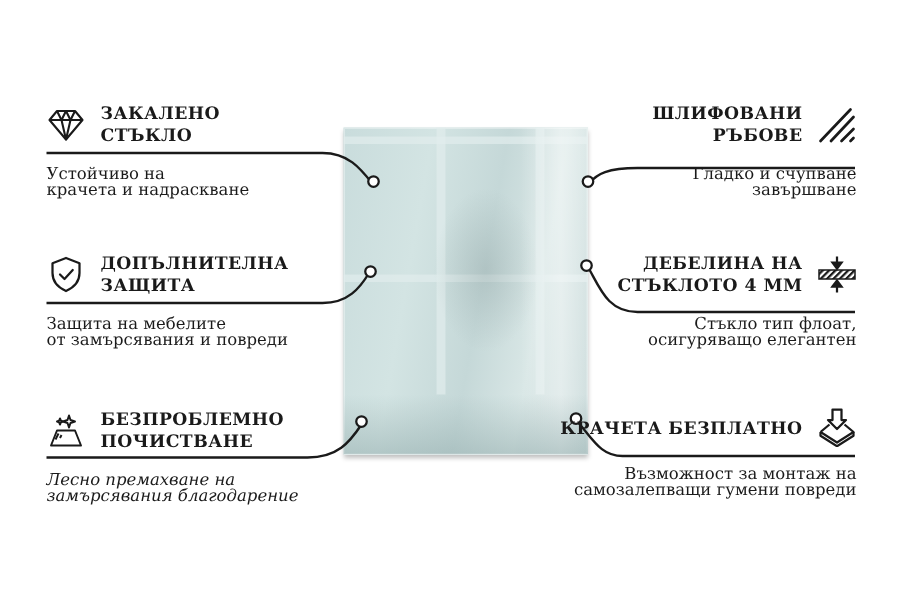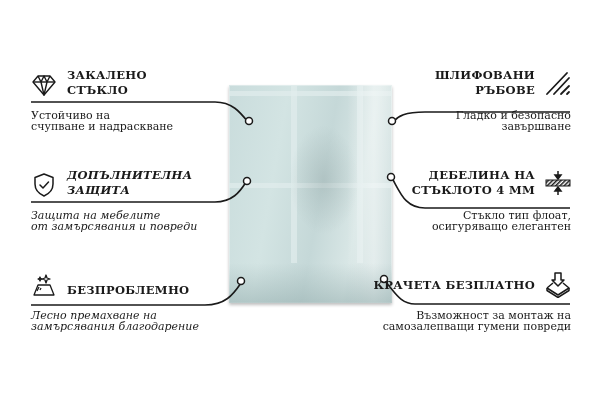--- a/index.html
+++ b/index.html
@@ -23,27 +23,27 @@
 
     svg.lines { position: absolute; left: 0; top: 0; width: 600px; height: 400px; pointer-events: none; }
 
     
     .feature { position: absolute; width: 200px; }
     .feature .head { display: flex; align-items: center; gap: 10px; }
     .feature .icon { width: 26px; height: 26px; flex: 0 0 26px; }
     .feature .title { font-size: 11.5px; font-weight: bold; line-height: 15px; letter-spacing: 0.3px; text-transform: uppercase; }
     .feature .desc { font-size: 11px; line-height: 11px; margin-top: 7px; }
 
-    .left .head { flex-direction: row; align-items: flex-end; }
+    .left .head { flex-direction: row; }
     .right .head { flex-direction: row; justify-content: flex-end; }
     .right .title { text-align: right; }
     .right .desc { text-align: right; }
 
     #f1 { left: 31px; top: 68px; }
-    #f2 { left: 31px; top: 168px; font-style: italic; }
+    #f2 { left: 31px; top: 168px; }
     #f3 { left: 31px; top: 272px; }
     #f4 { left: 370px; top: 68px; width: 201px; }
     #f5 { left: 370px; top: 168px; width: 201px; }
     #f6 { left: 370px; top: 272px; width: 201px; }
   </style>
 </head>
 <body>
 
 <div class="stage">
 
@@ -92,21 +92,21 @@
           <path d="M10 10 L13 4 L16 10"></path>
         </g>
       </svg>
       <div>
         <div class="title">ЗАКАЛЕНО</div>
         <div class="title">СТЪКЛО</div>
       </div>
     </div>
     <div class="desc" style="margin-top:12px;">
       <div>Устойчиво на</div>
-      <div>счупване и надраскване</div>
+      <div>крачета и надраскване</div>
     </div>
   </div>
 
   <div class="feature left" id="f2">
     <div class="head">
       <svg class="icon" viewBox="0 0 26 26">
         <g fill="none" stroke="#1a1a1a" stroke-width="1.5" stroke-linejoin="round" stroke-linecap="round">
           <path d="M13 2 L22 5.5 L22 12 C22 18 17.5 22 13 24 C8.5 22 4 18 4 12 L4 5.5 Z"></path>
           <path d="M9 13 L12 16 L17.5 10"></path>
         </g>
@@ -128,20 +128,21 @@
         <g fill="none" stroke="#1a1a1a" stroke-width="1.3" stroke-linejoin="round">
           <path d="M3 23 L7 13 L19 13 L23 23 Z"></path>
           <path d="M6 19 L8 15"></path>
           <path d="M9 18 L10 16"></path>
           <path d="M15 3 L16 6 L19 7 L16 8 L15 11 L14 8 L11 7 L14 6 Z"></path>
           <path d="M9 5 L9.6 6.4 L11 7 L9.6 7.6 L9 9 L8.4 7.6 L7 7 L8.4 6.4 Z"></path>
         </g>
       </svg>
       <div>
         <div class="title">БЕЗПРОБЛЕМНО</div>
+        <div class="title">ПОЧИСТВАНЕ</div>
       </div>
     </div>
     <div class="desc" style="margin-top:12px;font-style:italic;">
       <div>Лесно премахване на</div>
       <div>замърсявания благодарение</div>
     </div>
   </div>
 
   <div class="feature right" id="f4">
     <div class="head">
@@ -152,21 +153,21 @@
       <svg class="icon" viewBox="0 0 26 26">
         <g fill="none" stroke="#1a1a1a" stroke-width="1.8" stroke-linecap="round">
           <path d="M2 24 L22 3"></path>
           <path d="M9 24 L24 8"></path>
           <path d="M16 24 L24 16"></path>
           <path d="M22 24 L24 22"></path>
         </g>
       </svg>
     </div>
     <div class="desc" style="margin-top:12px;">
-      <div>Гладко и безопасно</div>
+      <div>Гладко и счупване</div>
       <div>завършване</div>
     </div>
   </div>
 
   <div class="feature right" id="f5">
     <div class="head">
       <div>
         <div class="title">ДЕБЕЛИНА НА</div>
         <div class="title">СТЪКЛОТО 4 ММ</div>
       </div>

